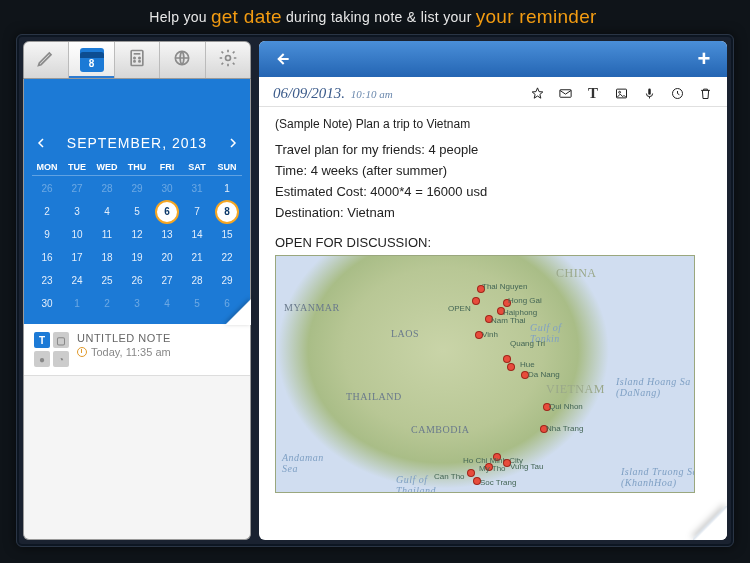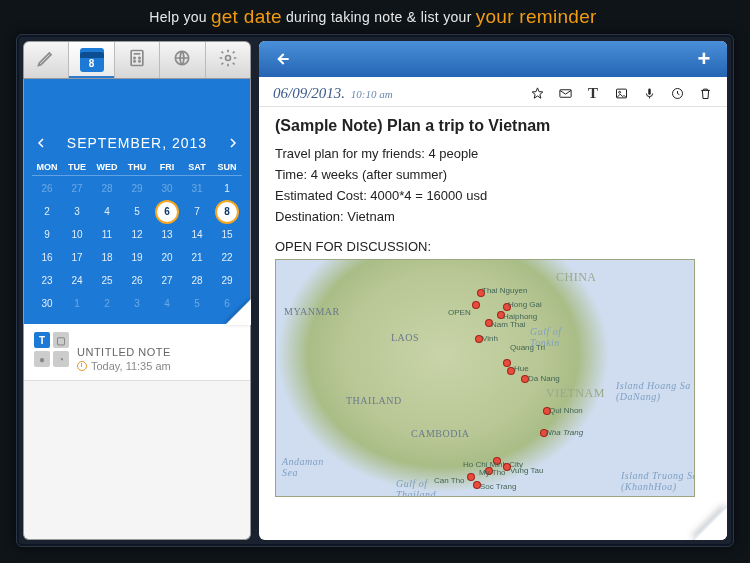--- a/index.html
+++ b/index.html
@@ -115,21 +115,21 @@
     padding:8px 10px;
     display:flex; gap:8px; align-items:flex-start;
   }
   .note-icons {
     display:grid; grid-template-columns:16px 16px; gap:3px;
   }
   .ni { width:16px;height:16px; border-radius:2px; display:flex;align-items:center;justify-content:center; font-size:10px; font-weight:bold; }
   .ni.t { background:#1c7ad6; color:#fff; }
   .ni.g { background:#ccc; color:#888; }
   .note-meta { font-size:11px; color:#555; }
-  .note-meta .t1 { font-weight:500; letter-spacing:.5px; color:#666; margin-bottom:2px;margin-top:14px; }
+  .note-meta .t1 { font-weight:500; letter-spacing:.5px; color:#666; margin-bottom:2px; }
   .note-meta .t2 { color:#888; display:flex; align-items:center; gap:4px; }
   .clk { width:10px;height:10px; border:1.3px solid #e19a2b; border-radius:50%; position:relative; }
   .clk::after { content:""; position:absolute; left:3px; top:1px; width:1px; height:4px; background:#e19a2b; }
 
   
   .main {
     flex:1; display:flex; flex-direction:column;
     background:#fff;
     border-radius:6px;
     overflow:hidden;
@@ -147,21 +147,21 @@
     display:flex; align-items:center; justify-content:space-between;
     padding: 8px 14px 4px;
     border-bottom:1px solid #e0e0e0;
   }
   .datestamp { font-family: "Snell Roundhand", cursive; font-style:italic; color:#3a5a8a; font-size:15px; }
   .datestamp .tm { font-style:italic; font-size:11px; color:#6a88ad; margin-left:2px; }
   .tool-row { display:flex; gap:12px; align-items:center; color:#333; }
   .tool-row .ti { width:16px;height:16px; display:flex; align-items:center; justify-content:center; }
   .tool-row svg { width:15px; height:15px; }
   .note-body { padding: 10px 16px; font-size:13px; color:#222; }
-  .note-title { font-size:16px; font-weight:700; margin-bottom:10px; }
+  .note-title { font-size:12px; font-weight:400; margin-bottom:10px; }
   .note-body p { line-height:1.45; margin-bottom:2px; }
   .discuss { margin-top:12px; margin-bottom:8px; }
   .map {
     width: 420px; height: 238px;
     border:1px solid #9aa77e;
     background:
       radial-gradient(ellipse 180px 150px at 40% 40%, #c9d4a8 0%, #b8c795 55%, #a9bd87 75%, #d0ddf0 92%);
     position:relative;
     overflow:hidden;
   }
@@ -409,29 +409,29 @@
           <div class="city-label" style="left: 206px; top: 26px;">Thai Nguyen</div>
           <div class="city" style="left: 228px; top: 44px;"></div>
           <div class="city-label" style="left: 232px; top: 40px;">Hong Gai</div>
           <div class="city" style="left: 222px; top: 52px;"></div>
           <div class="city-label" style="left: 227px; top: 52px;">Haiphong</div>
           <div class="city" style="left: 210px; top: 60px;"></div>
           <div class="city-label" style="left: 215px; top: 60px;">Nam Thai</div>
           <div class="city" style="left: 200px; top: 76px;"></div>
           <div class="city-label" style="left: 206px; top: 74px;">Vinh</div>
           <div class="city" style="left: 232px; top: 108px;"></div>
-          <div class="city-label" style="left: 238px; top: 104px;">Hue</div>
+          <div class="city-label" style="left: 244px; top: 104px;">Hue</div>
           <div class="city" style="left: 246px; top: 116px;"></div>
           <div class="city-label" style="left: 252px; top: 114px;">Da Nang</div>
           <div class="city" style="left: 228px; top: 100px;"></div>
           <div class="city-label" style="left: 234px; top: 83px;">Quang Tri</div>
           <div class="city" style="left: 268px; top: 148px;"></div>
           <div class="city-label" style="left: 273px; top: 146px;">Qui Nhon</div>
           <div class="city" style="left: 265px; top: 170px;"></div>
-          <div class="city-label" style="left: 270px; top: 168px; font-style: italic;">Nha Trang</div>
+          <div class="city-label" style="left: 270px; top: 168px;">Nha Trang</div>
           <div class="city" style="left: 218px; top: 198px;"></div>
           <div class="city-label" style="left: 160px; top: 200px; margin-left: 27px;">Ho Chi Minh City</div>
           <div class="city" style="left: 210px; top: 208px;"></div>
           <div class="city-label" style="left: 203px; top: 208px;">My Tho</div>
           <div class="city" style="left: 192px; top: 214px;"></div>
           <div class="city-label" style="left: 158px; top: 216px;">Can Tho</div>
           <div class="city" style="left: 228px; top: 204px;"></div>
           <div class="city-label" style="left: 234px; top: 206px;">Vung Tau</div>
           <div class="city" style="left: 198px; top: 222px;"></div>
           <div class="city-label" style="left: 204px; top: 222px;">Soc Trang</div>

